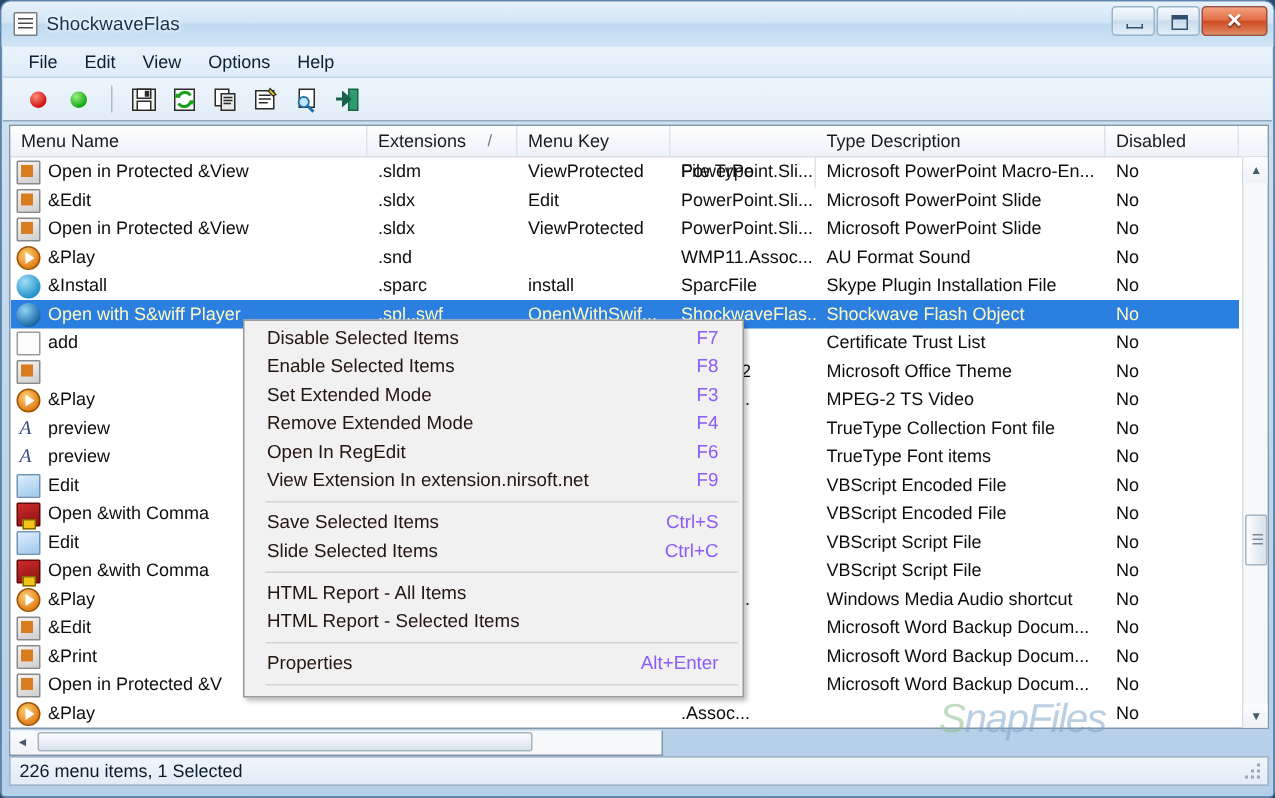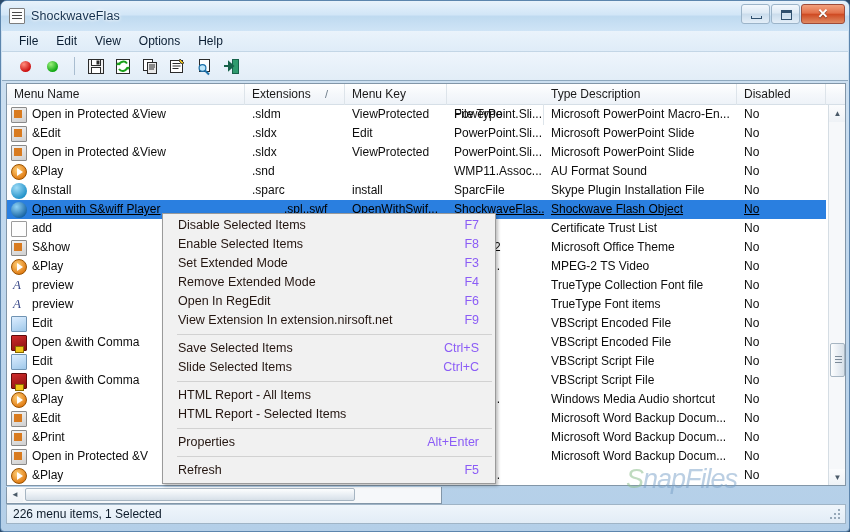--- a/index.html
+++ b/index.html
@@ -91,21 +91,21 @@
   }
   .hcell{
     position:absolute; top:0; height:21px; line-height:20px;
     font-size:12px; color:#1a1a1a; padding-left:7px;
     border-right:1px solid #dde4ea; overflow:hidden; white-space:nowrap;
   }
   .hcell .sortmark{ position:absolute; right:16px; top:0; color:#6d7c89; font-size:11px; }
   #rows{ position:absolute; top:21px; left:0; width:819px; height:381px; overflow:hidden; }
   .row{ height:19px; position:relative; white-space:nowrap; }
   .row.sel{ background:#2a7fe0; }
-  .row.sel .c{ color:#000000;text-decoration:underline; }
+  .row.sel .c{ color:#fef9c3; }
   .c{
     position:absolute; top:0; height:19px; line-height:18px;
     font-size:12px; color:#0d0d0d; overflow:hidden; white-space:nowrap;
     text-overflow:clip; padding-left:7px;
   }
   .c-name{ padding-left:25px; }
   .ico{
     position:absolute; left:4px; top:2px; width:16px; height:16px; border-radius:1px;
   }
   
@@ -325,38 +325,37 @@
           <div class="c c-name" style="left: 0px; width: 238px;">&amp;Install</div>
           <div class="c" style="left: 238px; width: 100px;">.sparc</div>
           <div class="c" style="left: 338px; width: 102px;">install</div>
           <div class="c" style="left: 440px; width: 97px;">SparcFile</div>
           <div class="c" style="left: 537px; width: 193px;">Skype Plugin Installation File</div>
           <div class="c" style="left: 730px; width: 89px;">No</div>
         </div>
         <div class="row sel">
           <span class="ico ico-swf"></span>
           <div class="c c-name" style="left: 0px; width: 238px;">Open with S&amp;wiff Player</div>
-          <div class="c" style="left: 238px; width: 100px; margin-left: 32px;">.spl,.swf</div>
+          <div class="c" style="left: 238px; width: 100px;">.spl,.swf</div>
           <div class="c" style="left: 338px; width: 102px;">OpenWithSwif...</div>
           <div class="c" style="left: 440px; width: 97px;">ShockwaveFlas...</div>
           <div class="c" style="left: 537px; width: 193px;">Shockwave Flash Object</div>
           <div class="c" style="left: 730px; width: 89px;">No</div>
         </div>
         <div class="row">
           <span class="ico ico-doc"></span>
           <div class="c c-name" style="left: 0px; width: 238px;">add</div>
           <div class="c" style="left: 238px; width: 100px;"></div>
           <div class="c" style="left: 338px; width: 102px;"></div>
           <div class="c" style="left: 440px; width: 97px;"></div>
           <div class="c" style="left: 537px; width: 193px;">Certificate Trust List</div>
           <div class="c" style="left: 730px; width: 89px;">No</div>
         </div>
         <div class="row">
           <span class="ico ico-ppt"></span>
-          <div class="c c-name" style="left: 0px; width: 238px;">S&amp;how</div>
           <div class="c" style="left: 238px; width: 100px;"></div>
           <div class="c" style="left: 338px; width: 102px;"></div>
           <div class="c" style="left: 440px; width: 97px;">heme.12</div>
           <div class="c" style="left: 537px; width: 193px;">Microsoft Office Theme</div>
           <div class="c" style="left: 730px; width: 89px;">No</div>
         </div>
         <div class="row">
           <span class="ico ico-play"></span>
           <div class="c c-name" style="left: 0px; width: 238px;">&amp;Play</div>
           <div class="c" style="left: 238px; width: 100px;"></div>
@@ -501,16 +500,15 @@
       <div class="mi"><span>View Extension In extension.nirsoft.net</span><span class="accel">F9</span></div>
       <div class="msep"></div>
       <div class="mi"><span>Save Selected Items</span><span class="accel">Ctrl+S</span></div>
       <div class="mi"><span>Slide Selected Items</span><span class="accel">Ctrl+C</span></div>
       <div class="msep"></div>
       <div class="mi"><span>HTML Report - All Items</span></div>
       <div class="mi"><span>HTML Report - Selected Items</span></div>
       <div class="msep"></div>
       <div class="mi"><span>Properties</span><span class="accel">Alt+Enter</span></div>
       <div class="msep"></div>
-      <div class="mi"><span>Refresh</span><span class="accel">F5</span></div>
     </div>
 
 </div>
 
 </body></html>

